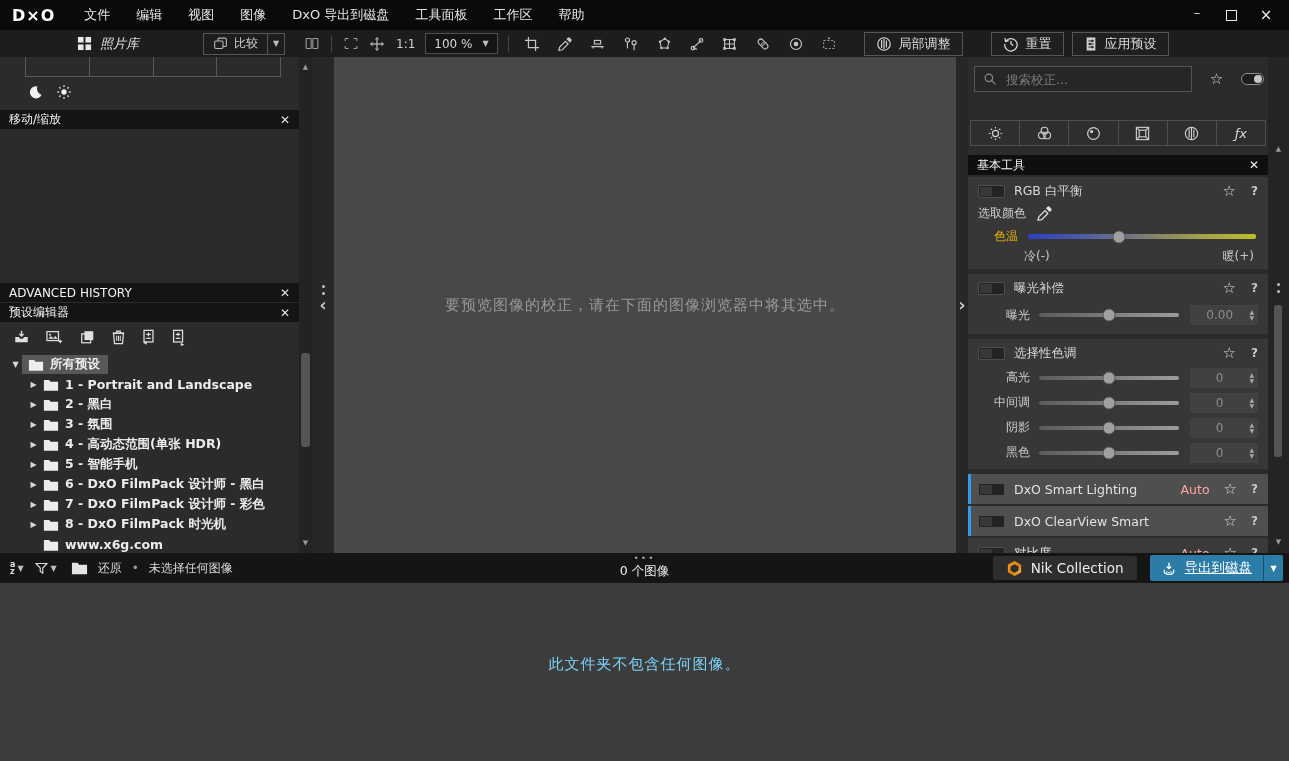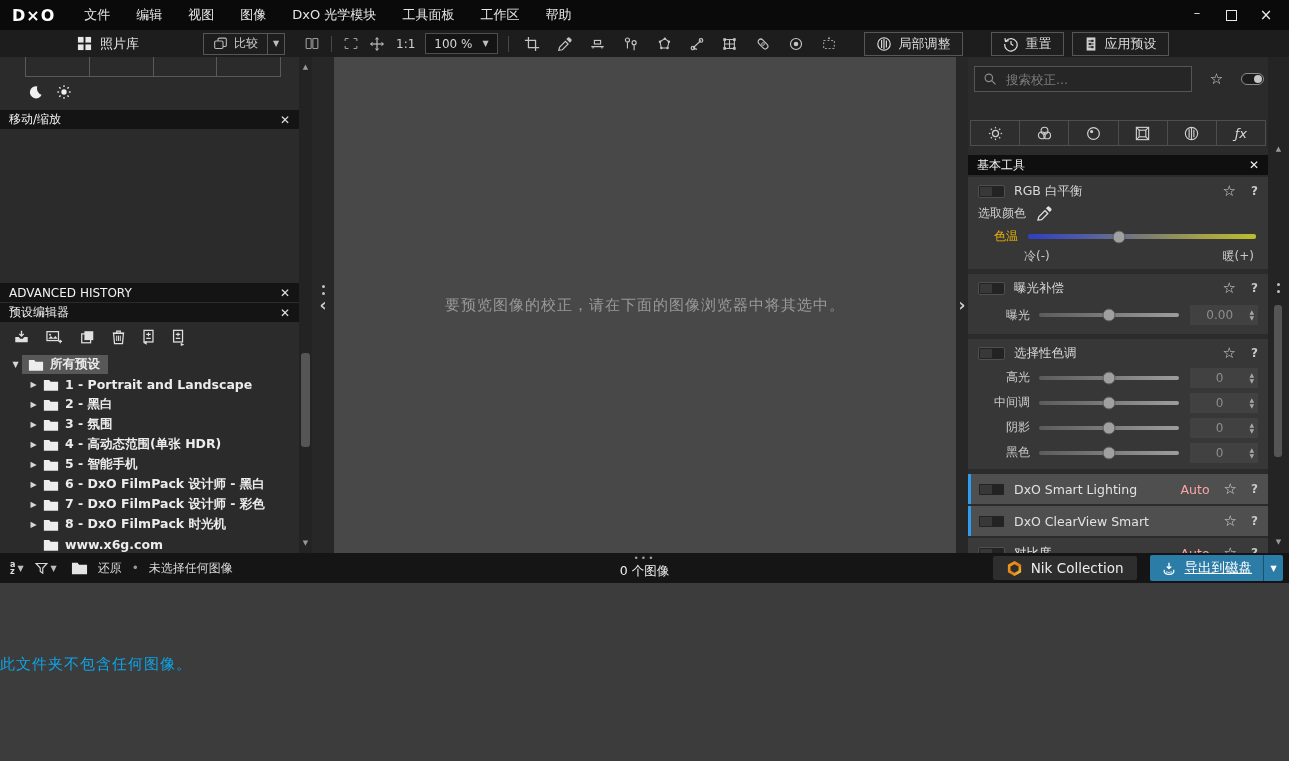--- a/index.html
+++ b/index.html
@@ -21,21 +21,21 @@
   .wc { color:#e8e8e8; font-size:13px; width:14px; text-align:center; }
   .wc-min { height:14px; line-height:10px; }
   .wc-max { width:11px; height:11px; border:1px solid #e8e8e8; }
   .wc-close { font-size:15px; }
 
   
   .toolbar { position:absolute; top:30px; left:0; width:100%; height:27px;
     background:#1d1d1d; display:flex; align-items:center; }
   .tab { height:27px; display:flex; align-items:center; justify-content:center; gap:8px;
     color:#e8e8e8; font-size:13px; }
-  .tab-library { width:130px; margin-left:43px; }
+  .tab-library { width:130px; margin-left:43px;font-style:italic; }
   .tab-custom  { width:170px; background:#2b7ca6; color:#fff; }
   .vsep { width:1px; height:16px; background:#474747; margin:0 6px; }
   .split-btn { display:flex; align-items:center; border:1px solid #565656; height:22px;
     margin-left:30px; color:#cfcfcf; }
   .split-main { display:flex; align-items:center; gap:6px; padding:0 9px; height:100%; }
   .split-arrow { border-left:1px solid #565656; width:17px; height:100%;
     display:flex; align-items:center; justify-content:center; color:#bdbdbd; font-size:8px; }
   .tb-ico { display:flex; align-items:center; justify-content:center; width:26px; height:22px; color:#b9b9b9; }
   .ratio { font-size:12px; color:#cfcfcf; padding:0 6px; }
   .zoom-dd { display:flex; align-items:center; gap:10px; background:#141414; border:1px solid #4e4e4e;
@@ -156,37 +156,37 @@
   .sb-right { margin-left:auto; display:flex; align-items:center; gap:13px; padding-right:6px; }
   .nik-btn { display:flex; align-items:center; gap:8px; background:#2e2e2e; height:24px; padding:0 13px;
     border-radius:2px; color:#ececec; font-size:13.5px; }
   .export-btn { display:flex; align-items:stretch; background:#2b7ca6; height:26px; border-radius:2px; color:#fff; }
   .export-main { display:flex; align-items:center; gap:8px; padding:0 11px; font-size:13.5px;text-decoration:underline; }
   .export-arrow { border-left:1px solid rgba(0,0,0,.35); width:20px; display:flex; align-items:center;
     justify-content:center; font-size:8px; }
 
   
   .browser { position:absolute; top:583px; left:0; width:100%; height:178px; background:#3c3c3c; }
-  .browser-msg { position:absolute; top:72px; width:100%; color:#0ea5e9;
+  .browser-msg { position:absolute; top:72px; width:100%; text-align:center; color:#7dd3fc;
     font-size:15px; letter-spacing:1px; }
 
   svg { display:block; }
 </style>
 </head>
 <body>
 
 <div id="app">
 
   <div class="titlebar">
     <span class="logo">D×O</span>
     <span class="menu-item">文件</span>
     <span class="menu-item">编辑</span>
     <span class="menu-item">视图</span>
     <span class="menu-item">图像</span>
-    <span class="menu-item">DxO 光学模块</span>
+    <span class="menu-item">DxO 导出到磁盘</span>
     <span class="menu-item">工具面板</span>
     <span class="menu-item">工作区</span>
     <span class="menu-item">帮助</span>
     <span class="win-controls">
       <span class="wc wc-min">–</span>
       <span class="wc wc-max"></span>
       <span class="wc wc-close">×</span>
     </span>
   </div>
 

